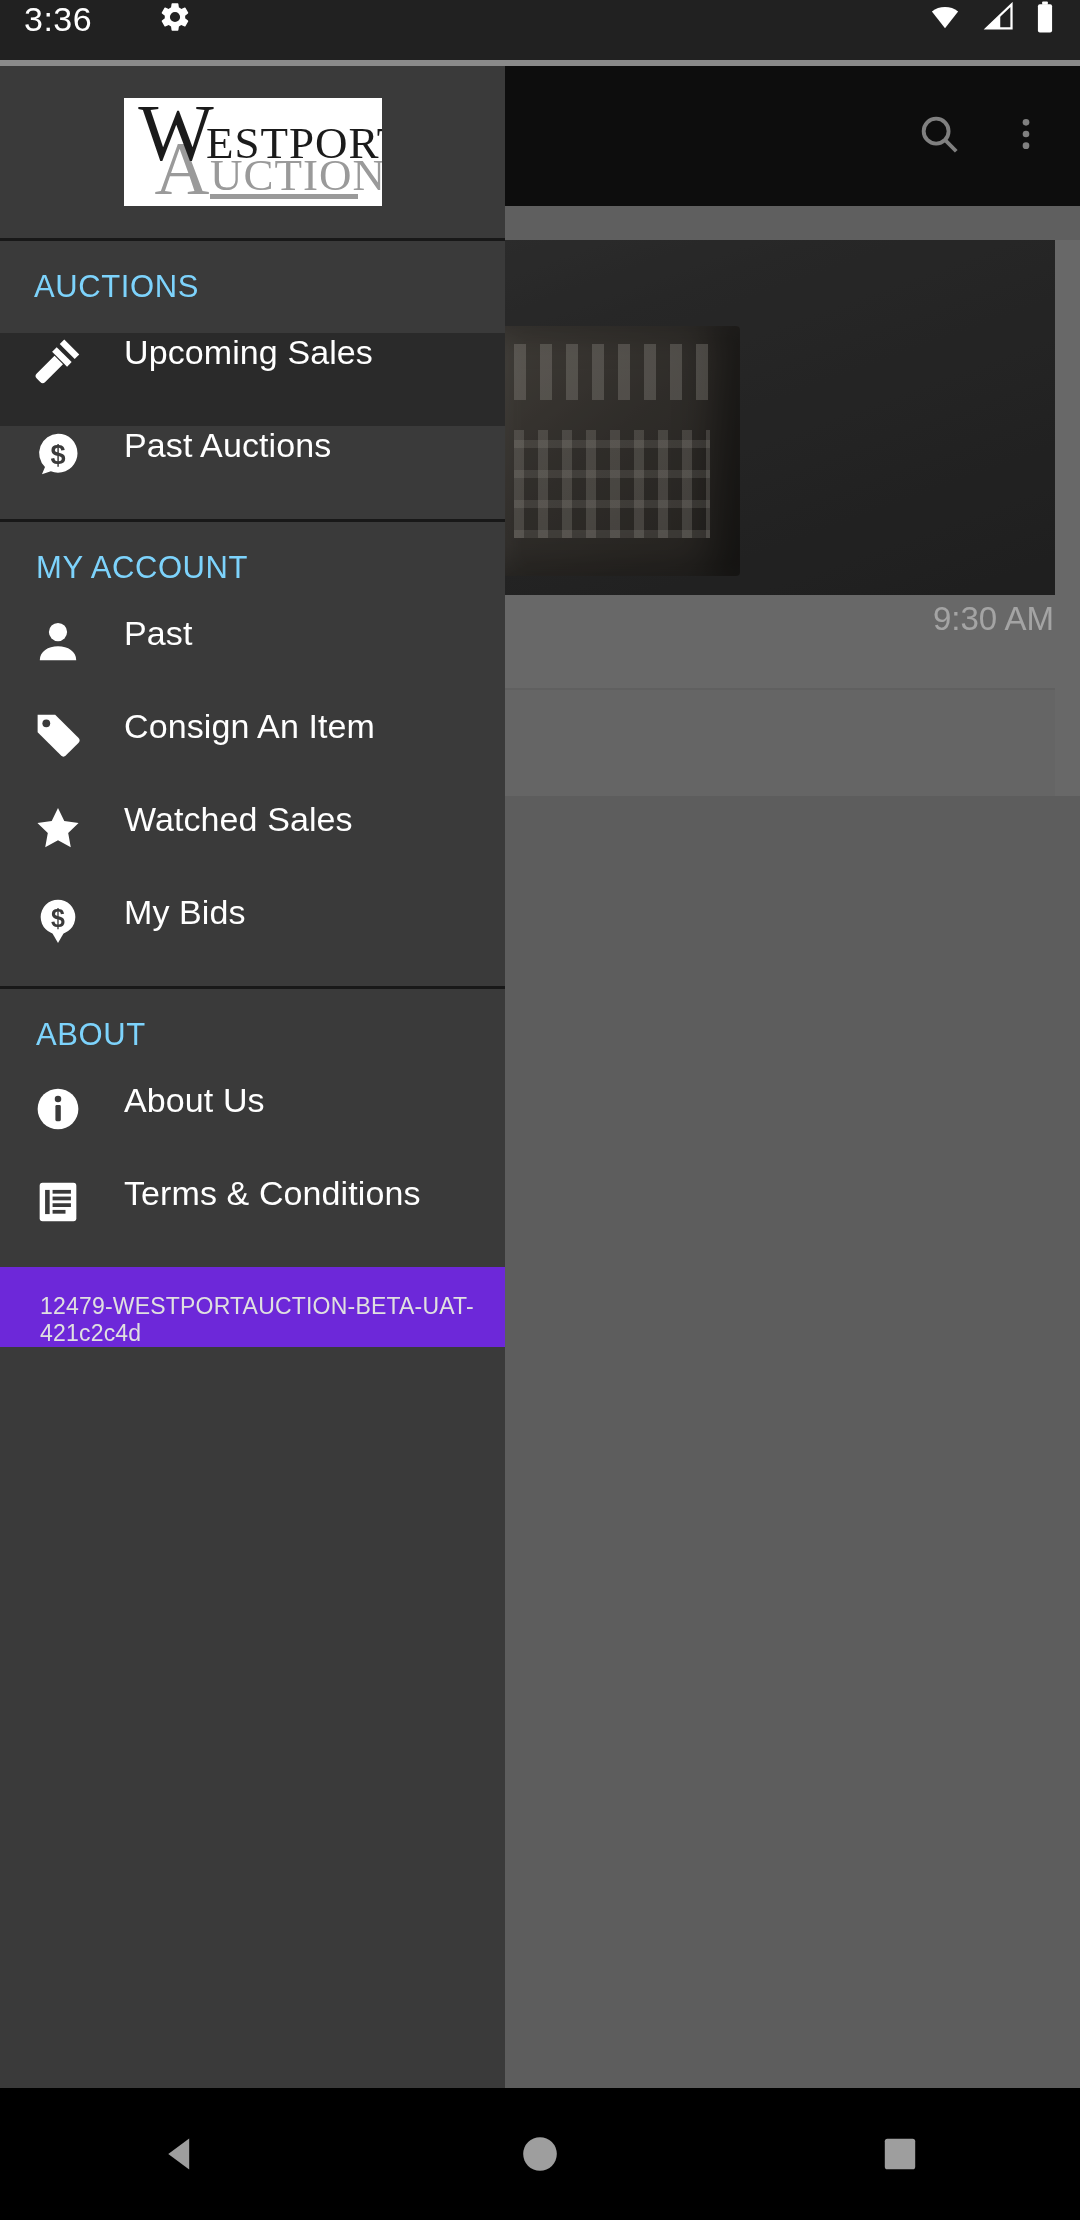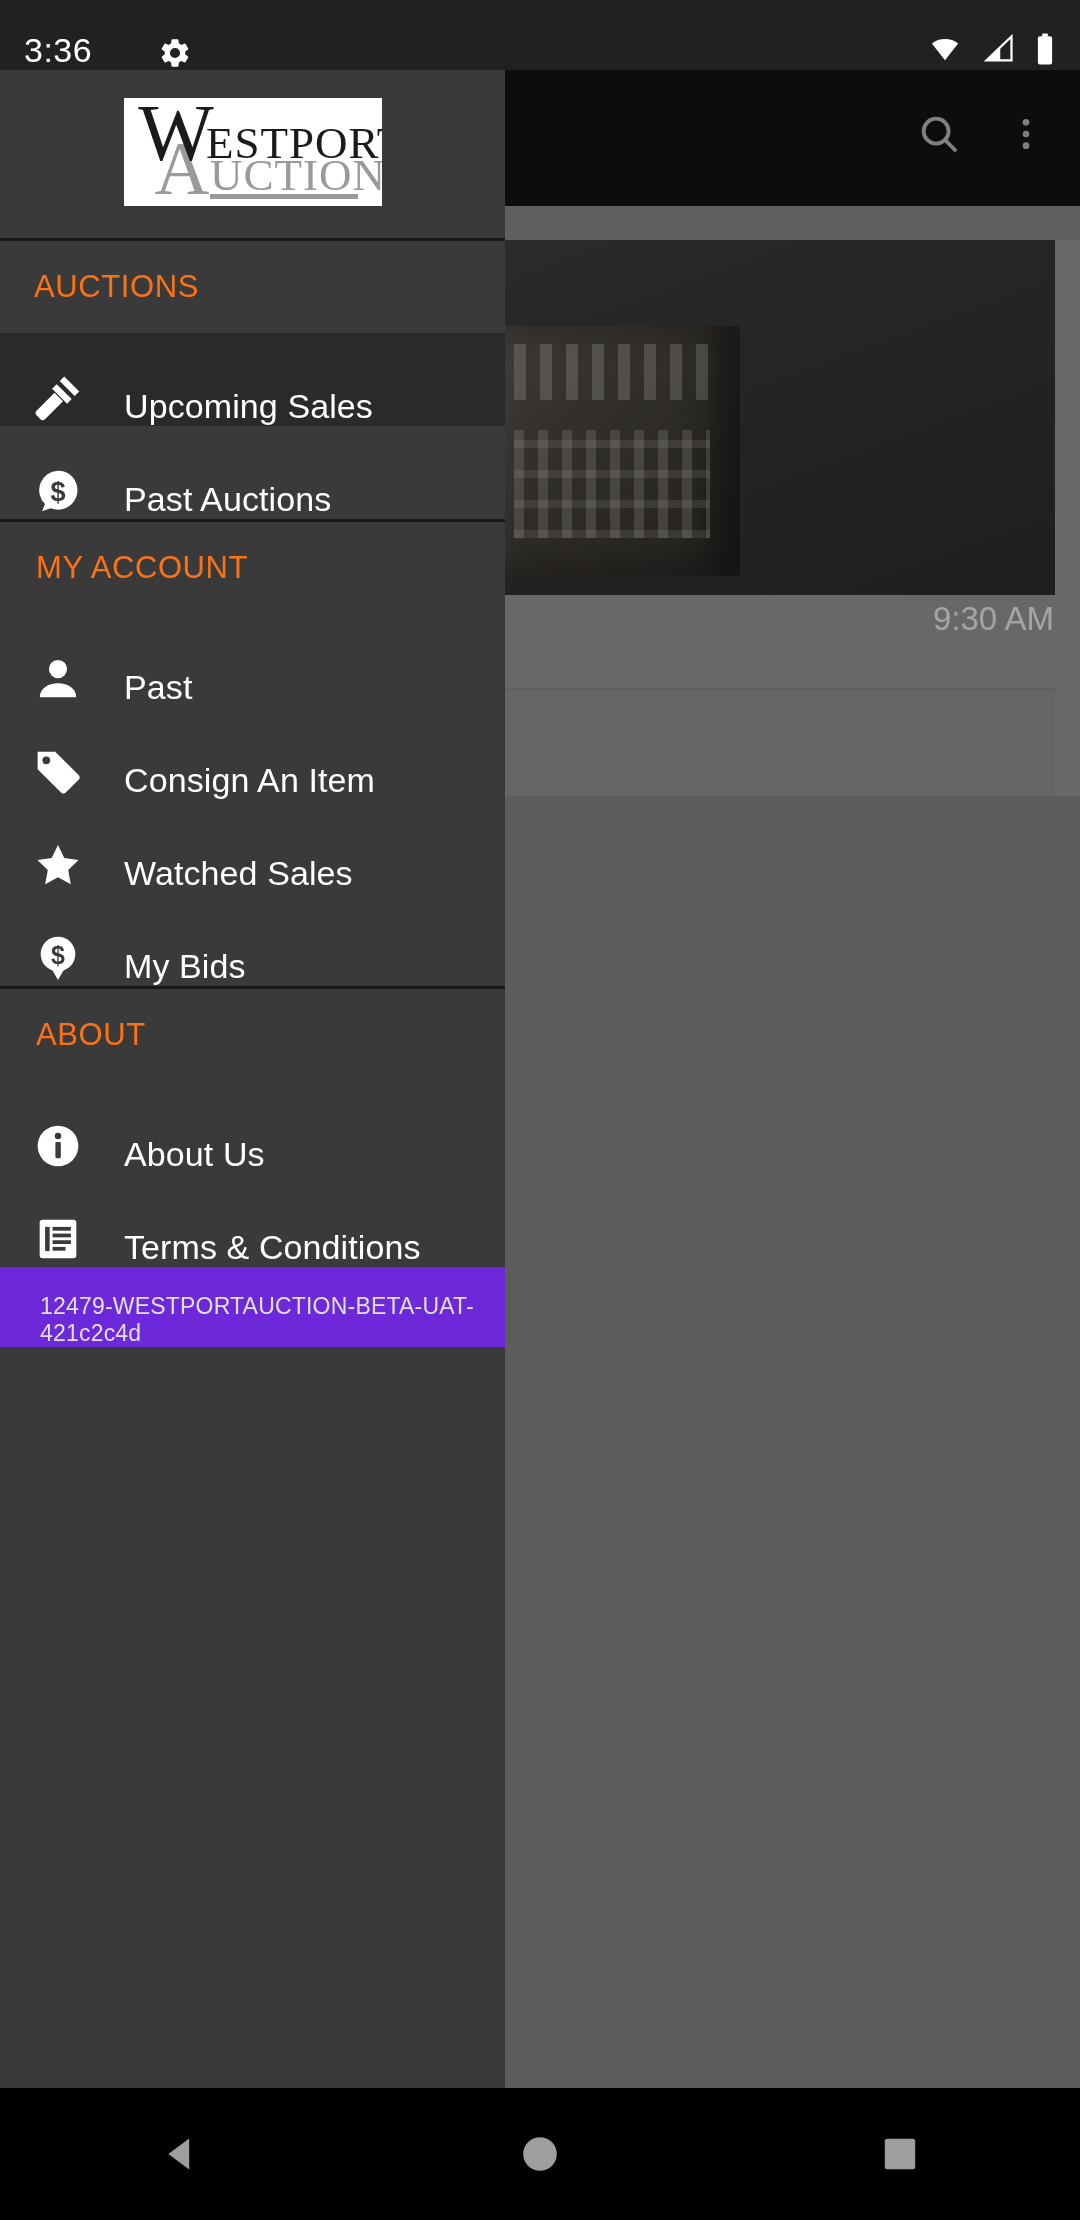--- a/index.html
+++ b/index.html
@@ -6,22 +6,22 @@
   html,body {
     width:1080px; height:2220px;
     background:#000;
     font-family:"Liberation Sans", sans-serif;
     overflow:hidden;
   }
   #screen { position:relative; width:1080px; height:2220px; background:#8a8a8a; }
 
   
   .statusbar {
-    position:absolute; top:0; left:0; width:1080px; height:70px;
-    background:#212121; display:flex; align-items:flex-end;
+    position:absolute; top:0; left:0; width:1080px; height:60px;
+    background:#212121; display:flex; align-items:flex-start;
     padding:0 24px; z-index:60;gap:44px;
   }
   .sb-time { color:#fff; font-size:34px; letter-spacing:.5px; }
   .sb-gear { margin-left:22px; display:flex; align-items:center; }
   .sb-right { margin-left:auto; display:flex; align-items:center; gap:18px; }
 
   
   .bg-content { position:absolute; top:66px; left:0; width:1080px; height:2088px; background:#8c8c8c;padding-left:26px; }
   .bg-appbar { position:absolute; top:0; left:0; width:1080px; height:140px; background:#141414; }
   .bg-appbar-actions { position:absolute; right:34px; top:0; height:140px; display:flex; align-items:center; gap:44px; }
@@ -67,30 +67,30 @@
     position:relative; height:172px; background:#3a3a3a;
     display:flex; align-items:center; justify-content:center;
   }
   .logo-box {
     width:258px; height:108px; background:#fff;
     position:relative; overflow:hidden;
   }
   .logo-svg { display:block; width:258px; height:108px; }
 
   .section-label {
-    color:#f97316; font-size:31px; letter-spacing:.6px;
+    color:#7dd3fc; font-size:31px; letter-spacing:.6px;
     padding-left:34px; display:flex; align-items:center;
   }
   .sec-auctions { height:92px; background:#3a3a3a; }
   .sec-rest { height:92px; background:#3a3a3a;padding-left:36px; }
 
   .divider { height:3px; background:#000; opacity:.55; }
 
   .nav-item {
-    height:93px; display:flex; align-items:flex-end;
+    height:93px; display:flex; align-items:flex-start;
     padding-left:30px; background:#3a3a3a;
   }
   .nav-item.selected { background:#2a2a2a; }
   .nav-icon {
     width:56px; height:56px; display:flex; align-items:center; justify-content:center;
     flex:0 0 56px;
   }
   .nav-label {
     margin-left:38px; color:#ffffff; font-size:34px; letter-spacing:.1px;
   }

